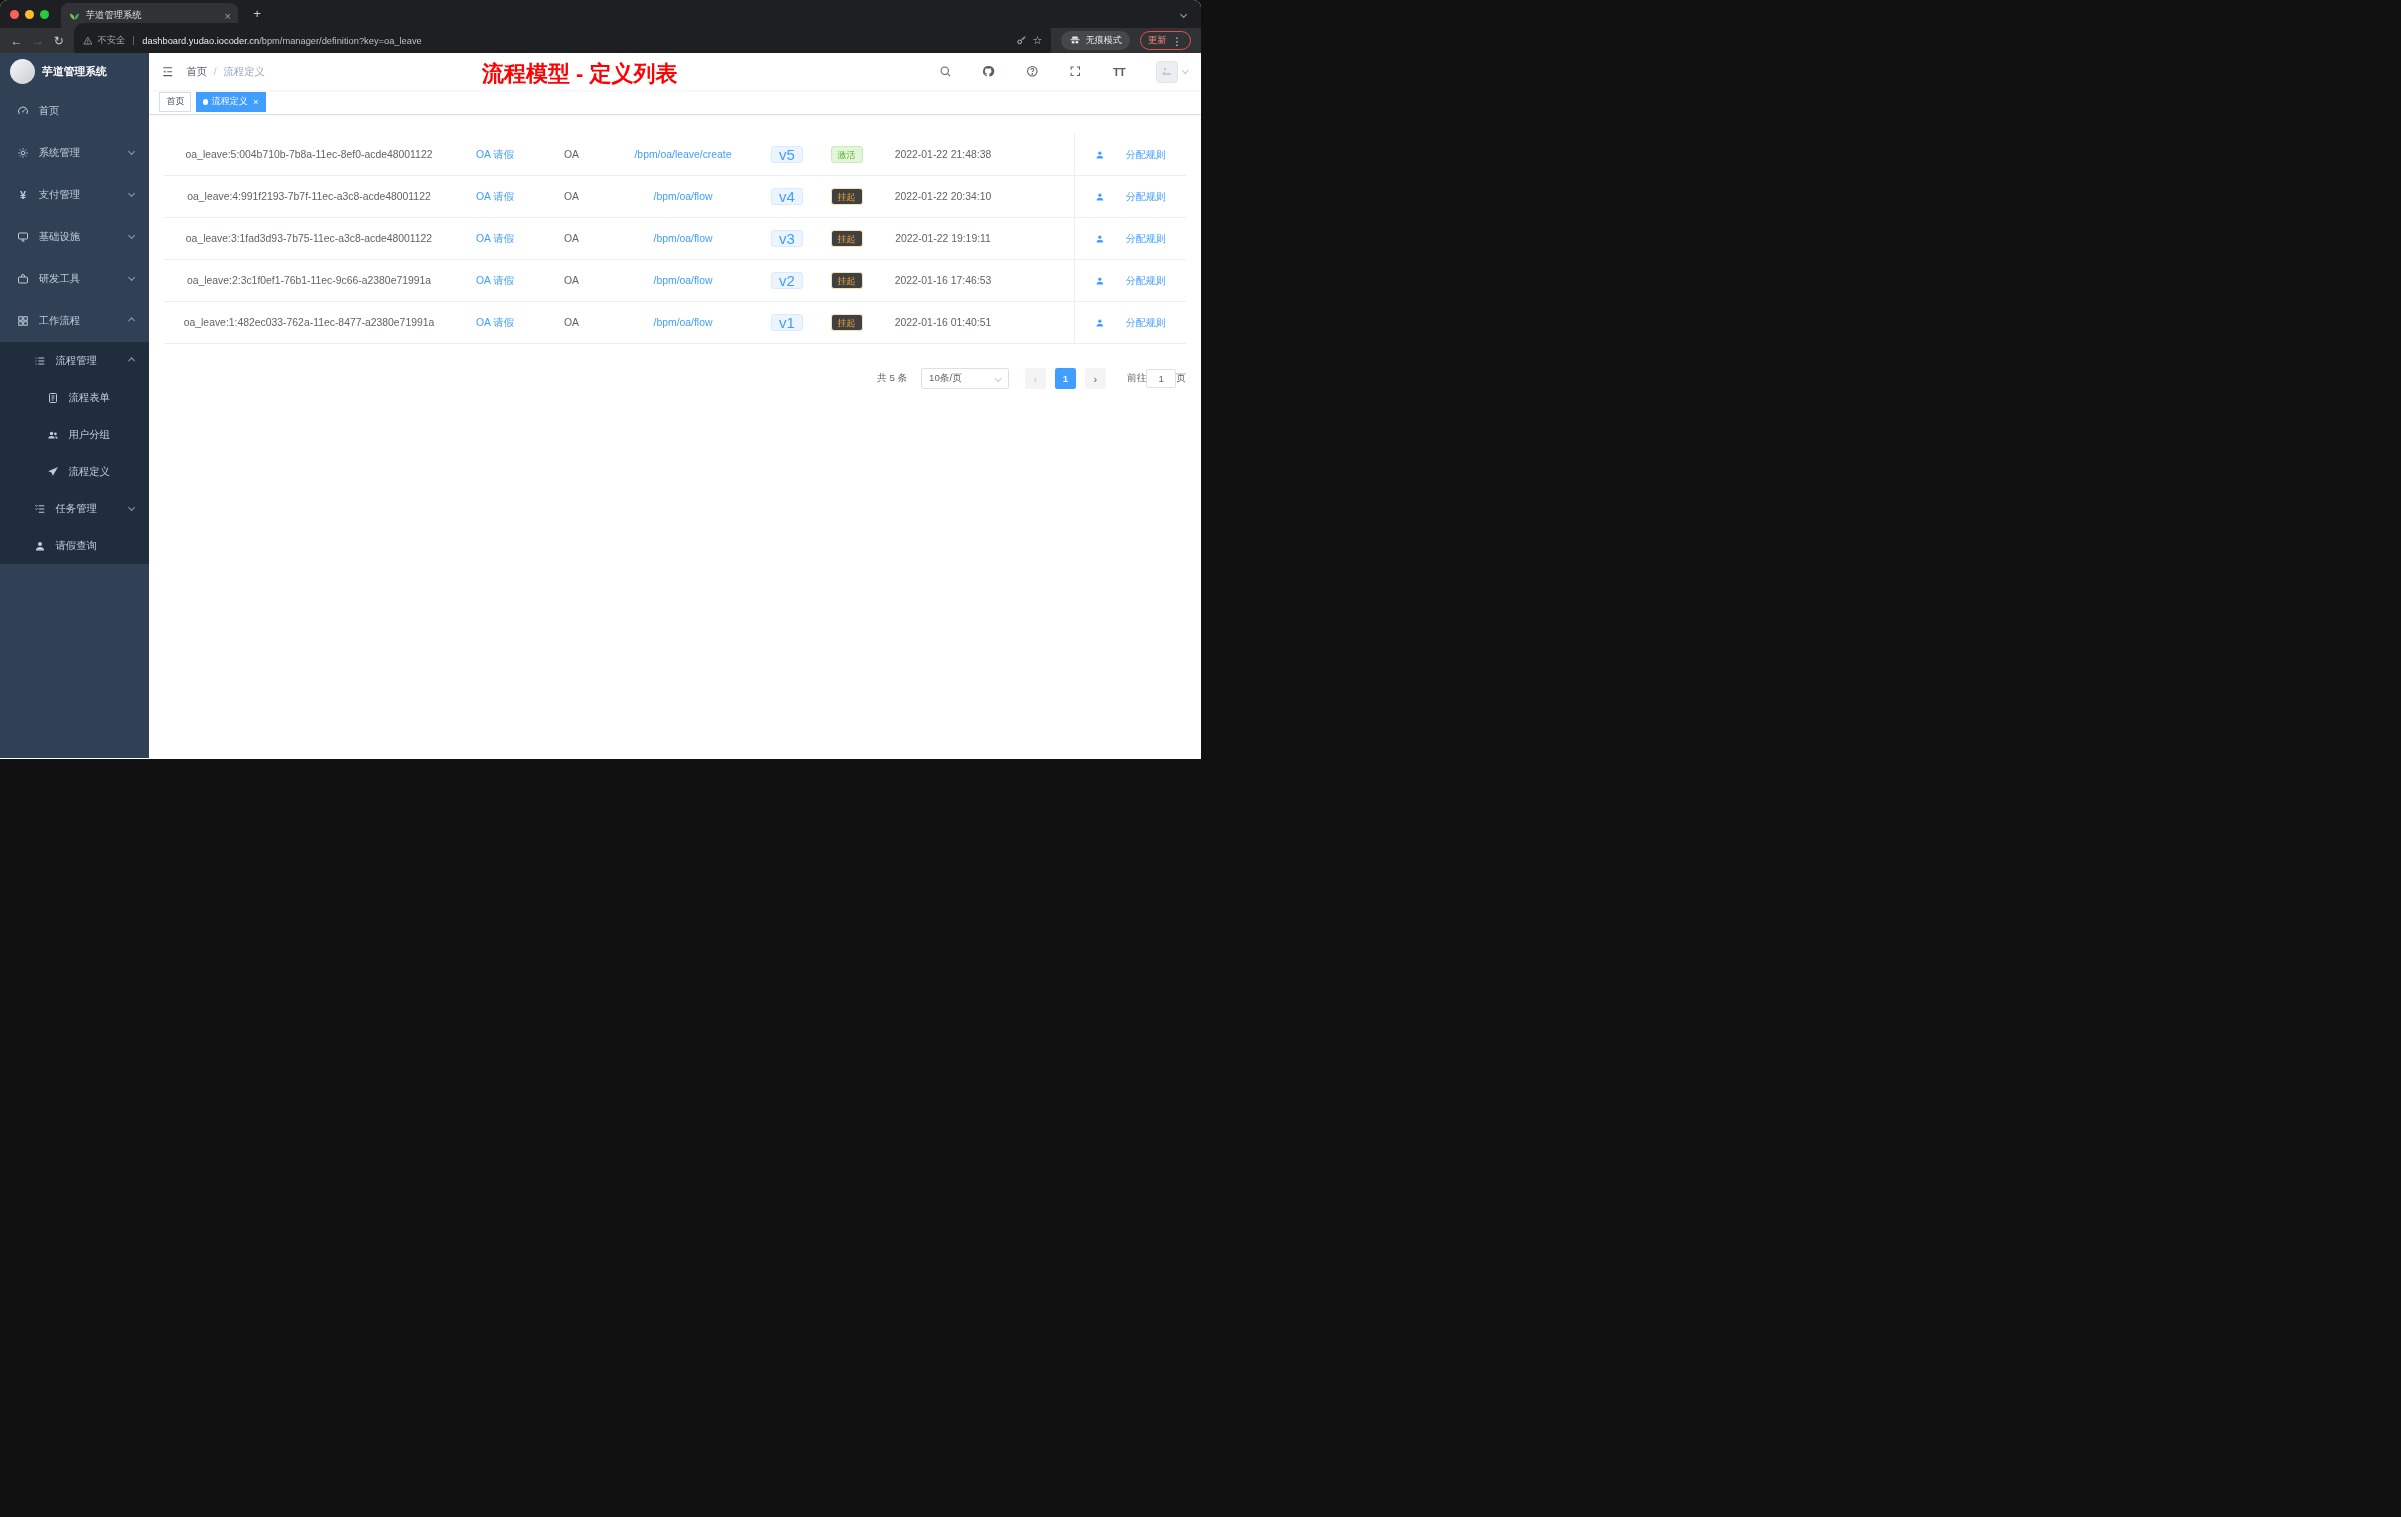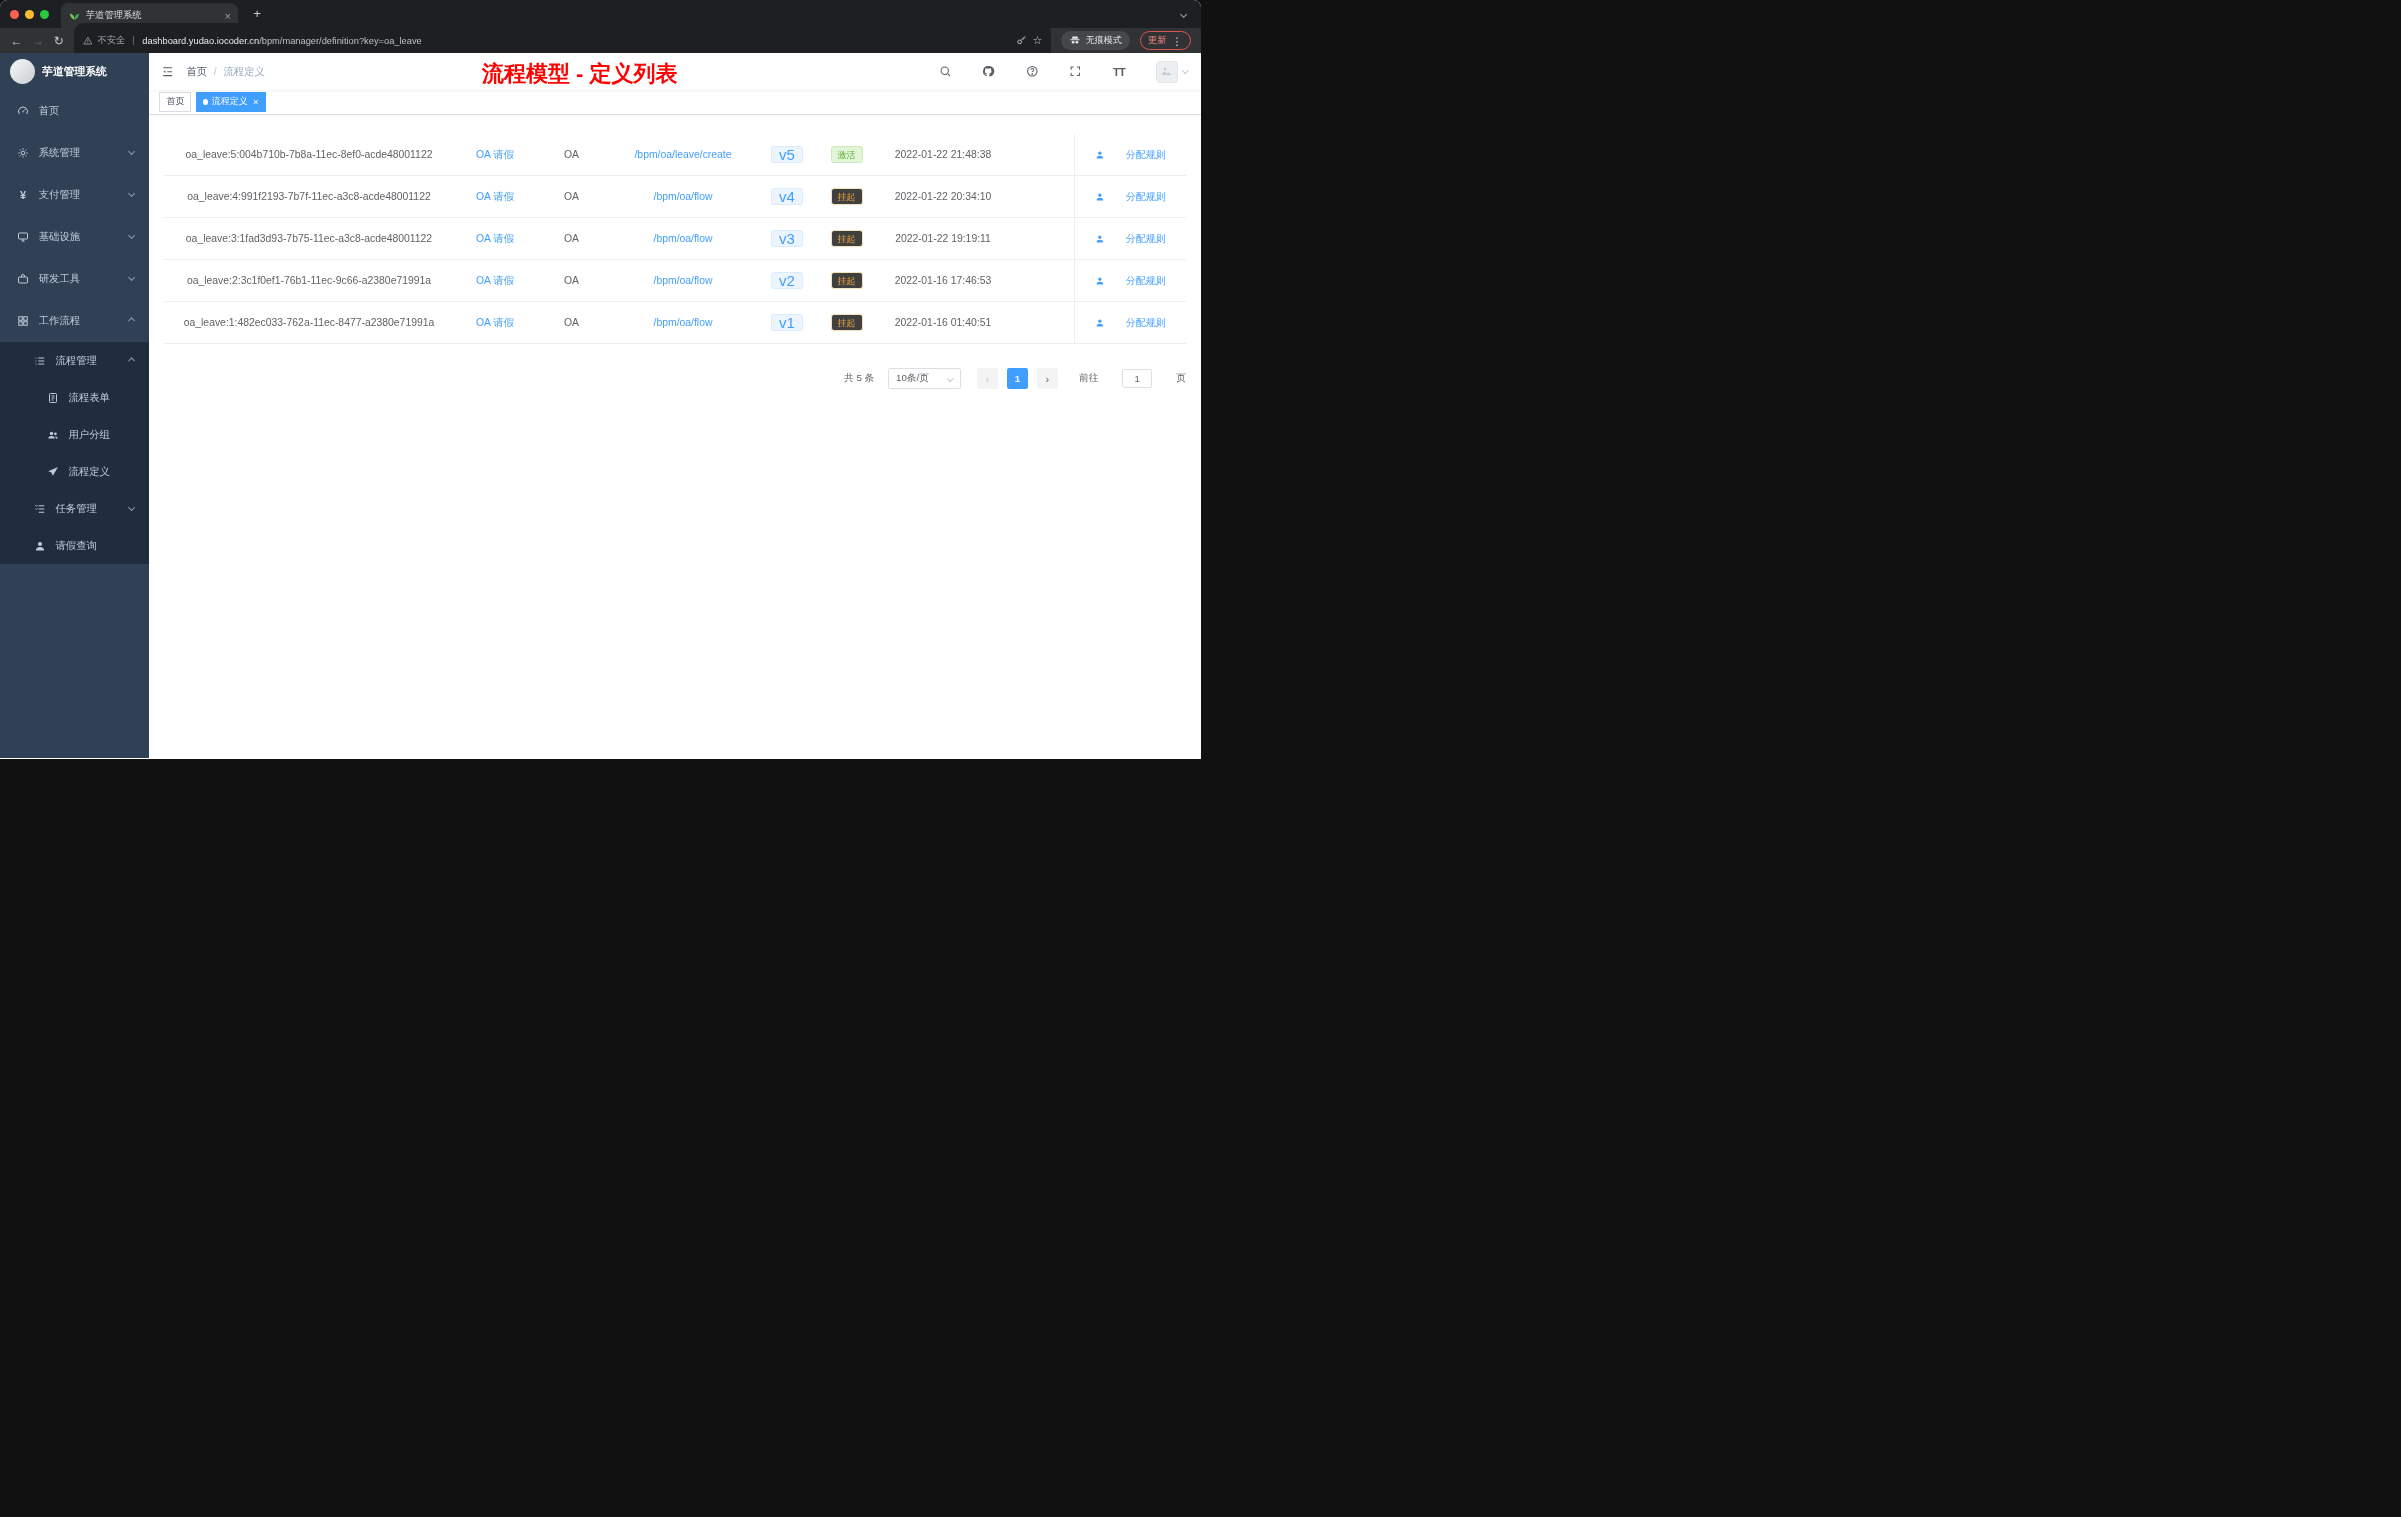--- a/index.html
+++ b/index.html
@@ -89,25 +89,25 @@
   .vbadge{padding:1.5px 6.7px;font-size:15px;color:#409eff;background:#ecf5ff;border:0.7px solid #d9ecff;border-radius:3px;line-height:12px}
   .stag{padding:1.5px 6px;font-size:9px;border-radius:3px;line-height:12px}
   .stag.success{color:#5daf34;background:#e3f5d8;border:0.7px solid #cdeab8}
   .stag.warning{color:#e6a23c;background:#404040;border:0.7px solid #f5e2bd}
   .action{display:inline-flex;align-items:center;gap:21px;font-size:10px}
   .action svg{width:9.7px;height:9.7px;display:block}
 
   
   .pager{display:flex;align-items:center;justify-content:flex-end;margin-top:24px;font-size:9.7px;color:#606266}
   .pg-total{margin-right:13.4px}
-  .pg-select{width:73px;height:21px;border:0.7px solid #dcdfe6;border-radius:2.2px;display:flex;align-items:center;justify-content:space-between;padding:0 7.4px;color:#606266;margin-right:16.3px;cursor:pointer;background:#fff}
+  .pg-select{width:88px;height:21px;border:0.7px solid #dcdfe6;border-radius:2.2px;display:flex;align-items:center;justify-content:space-between;padding:0 7.4px;color:#606266;margin-right:16.3px;cursor:pointer;background:#fff}
   .pg-btn{width:21px;height:21px;background:#f4f4f5;border-radius:2.2px;display:flex;align-items:center;justify-content:center;font-size:11px;cursor:pointer;margin-right:9px;color:#c0c4cc}
   .pg-btn.next{color:#606266;margin-right:21px}
   .pg-page{width:21px;height:21px;background:#409eff;color:#fff;border-radius:2.2px;display:flex;align-items:center;justify-content:center;font-weight:600;margin-right:9px;cursor:pointer}
-  .pg-goto{display:flex;align-items:center;gap:24px}
+  .pg-goto{display:flex;align-items:center;gap:0}
   .pg-input{width:30px;height:19.3px;border:0.7px solid #dcdfe6;border-radius:2.2px;text-align:center;font-size:9.7px;color:#606266;font-family:inherit;background:#fff}
 </style>
 </head>
 <body>
 
 <div class="stage">
 
   <div class="tabstrip">
     <div class="lights">
       <span class="light red"></span>

